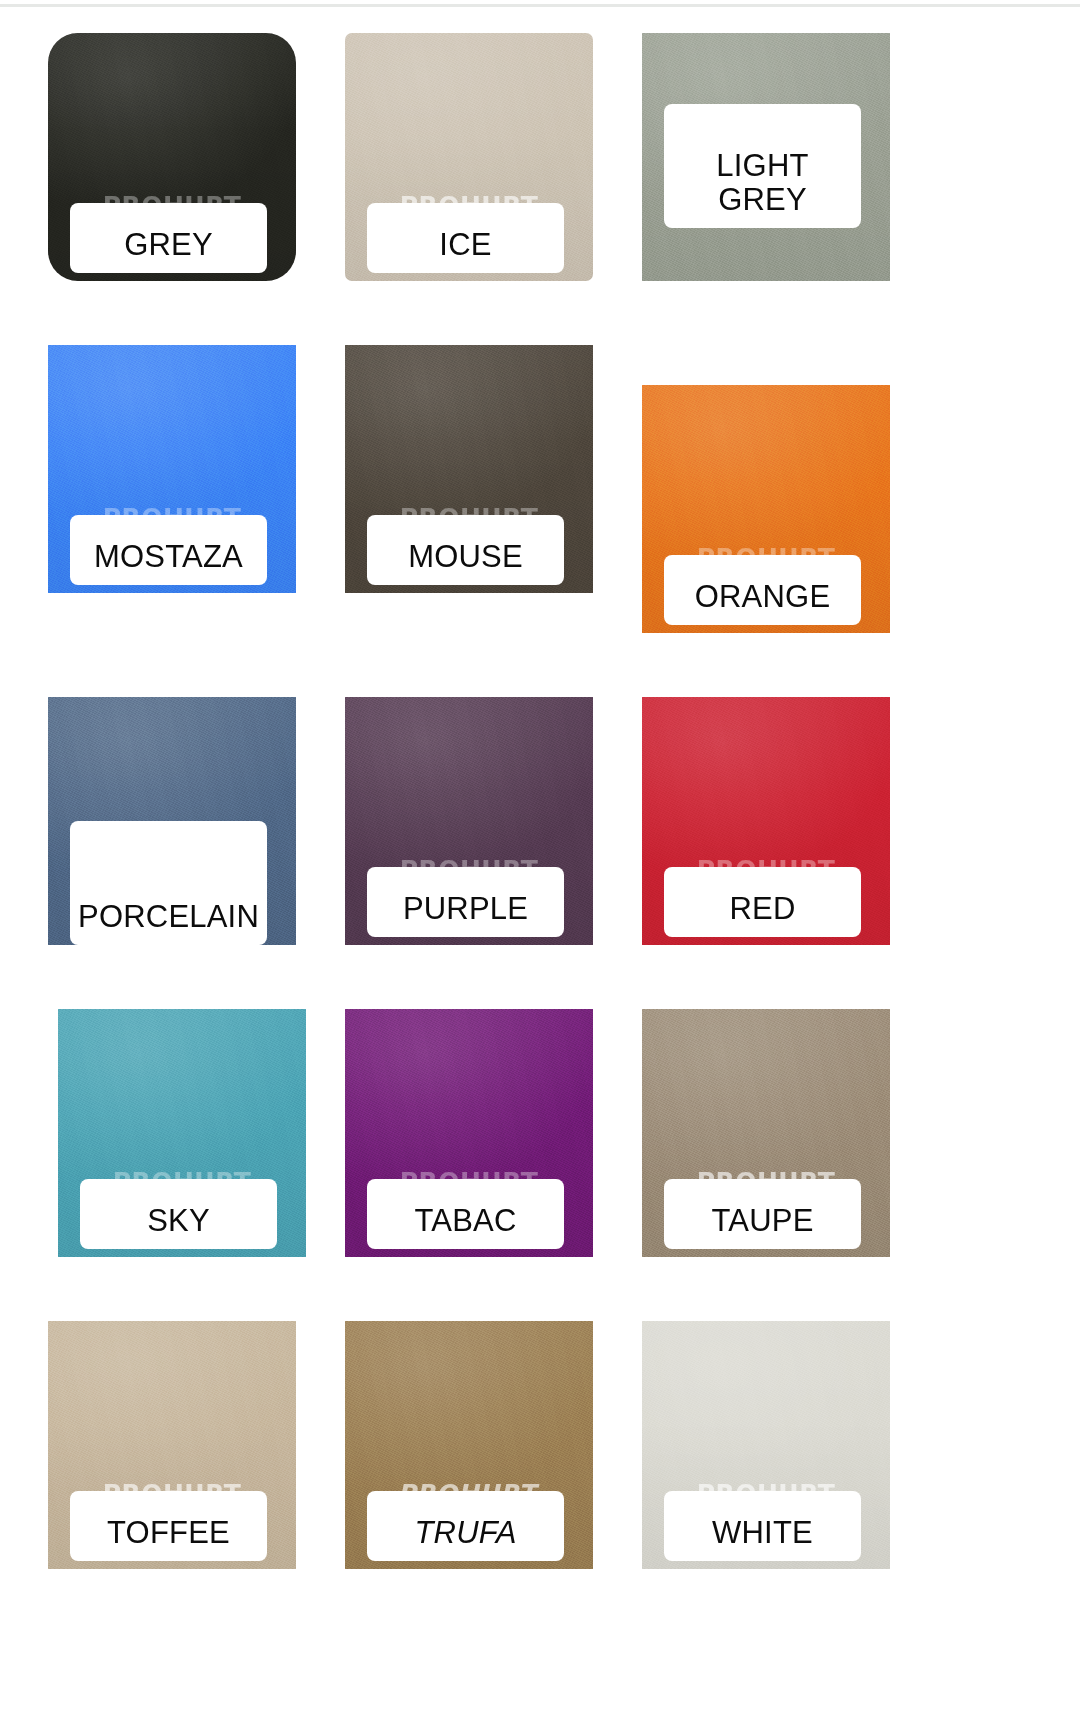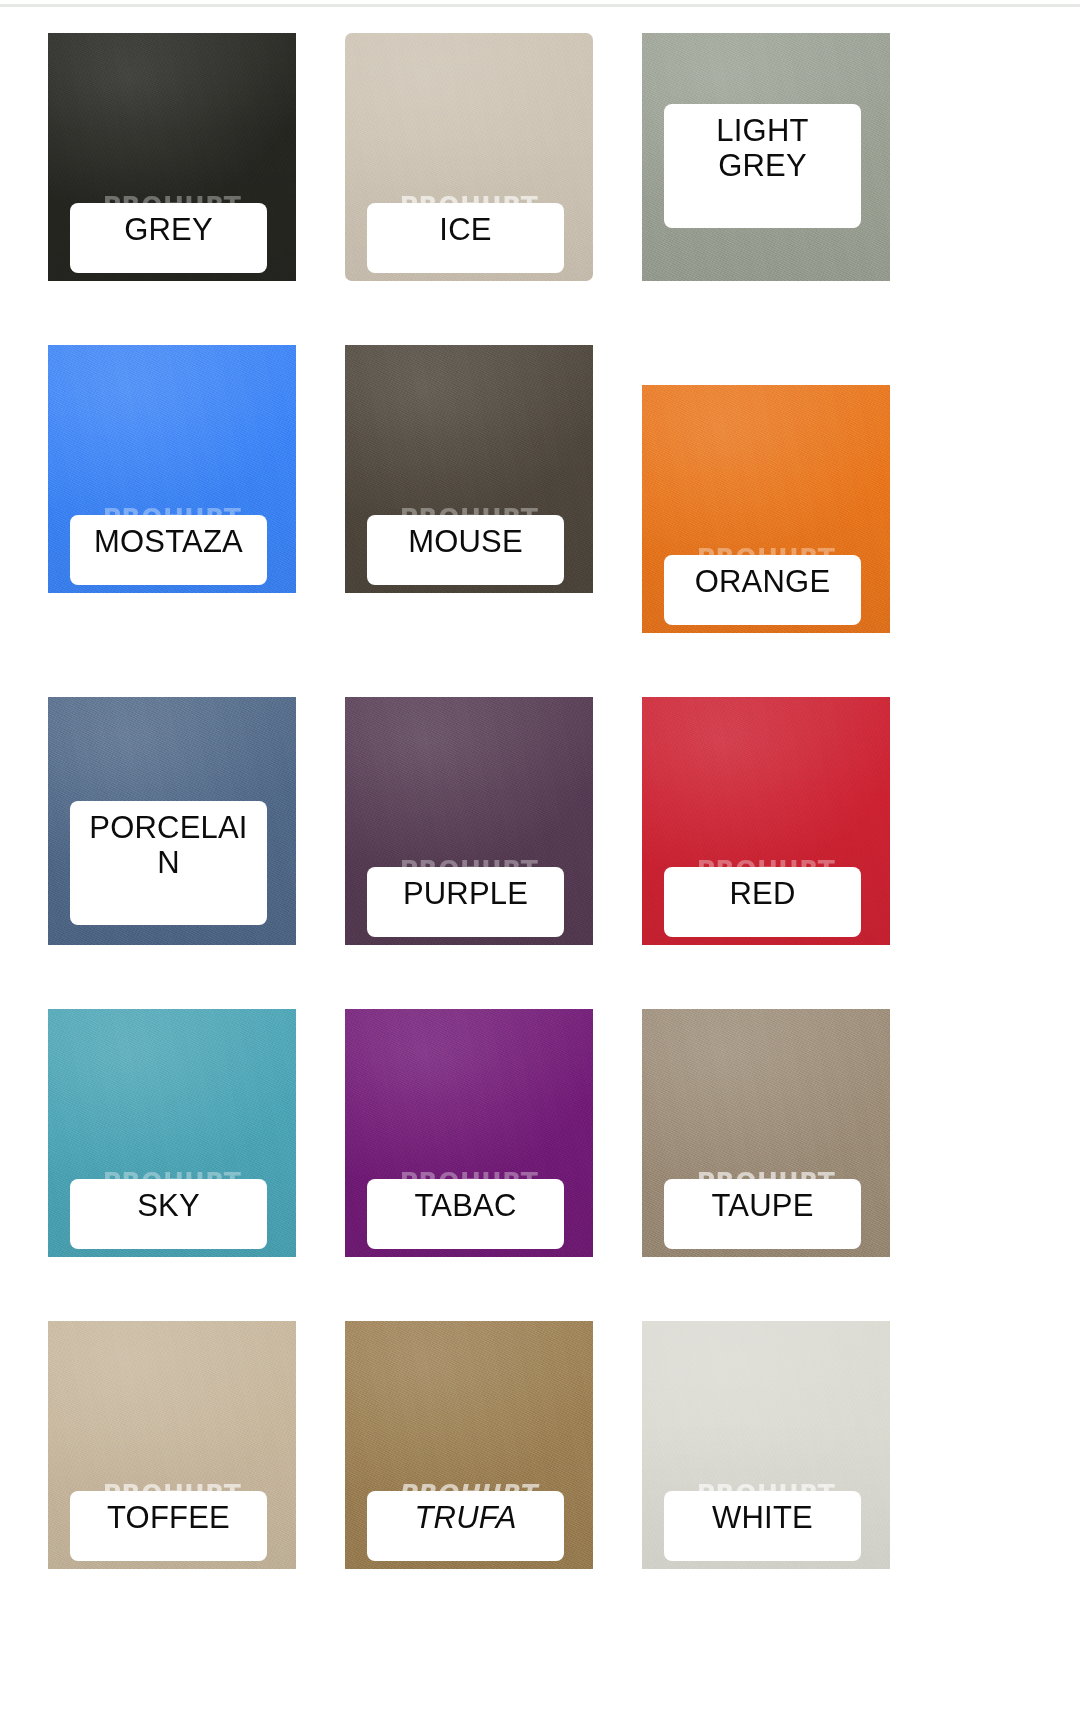--- a/index.html
+++ b/index.html
@@ -98,55 +98,55 @@
   .swatch.light .watermark .wm-sub  { color: rgba(255,255,255,0.45); }
 
   .label {
     position: absolute;
     left: 22px;
     width: 197px;
     bottom: 8px;
     background: #ffffff;
     border-radius: 8px;
     box-sizing: border-box;
-    padding: 10px 15px;
+    padding: 10px 4px;
     min-height: 70px;
     display: flex;
-    align-items: flex-start;
+    align-items: flex-end;
     justify-content: center;
     text-align: center;
     z-index: 3;
   }
   .label .label-text {
     font-family: "Liberation Sans", sans-serif;
     font-size: 31px;
     font-weight: 400;
     line-height: 1.12;
     color: #0c0c0c;
     letter-spacing: 0.2px;
     word-break: break-word;
     overflow-wrap: anywhere;
   }
   
   .label.two-line {
     bottom: 53px;
     min-height: 124px;
   }
   .label.wrap-word {
-    bottom: 20px;
+    bottom: 0;
     min-height: 124px;
   }
 </style>
 </head>
 <body>
 
 <div class="top-rule"></div>
 
 <div class="grid">
-    <div class="swatch" style="background: rgb(36, 37, 31);">
+    <div class="swatch" style="background: rgb(36, 37, 31); border-radius: 30px;">
       <div class="sheen"></div>
       <div class="grain"></div>
       <div class="watermark">
         <span class="wm-main">PROHURT</span>
         <span class="wm-sub">············</span>
       </div>
       <div class="label">
         <span class="label-text">GREY</span>
       </div>
     </div>
@@ -231,21 +231,21 @@
       <div class="sheen"></div>
       <div class="grain"></div>
       <div class="watermark">
         <span class="wm-main">PROHURT</span>
         <span class="wm-sub">············</span>
       </div>
       <div class="label">
         <span class="label-text">RED</span>
       </div>
     </div>
-    <div class="swatch" style="background: rgb(74, 163, 180);">
+    <div class="swatch" style="background: rgb(74, 163, 180); margin-left: 10px;">
       <div class="sheen"></div>
       <div class="grain"></div>
       <div class="watermark">
         <span class="wm-main">PROHURT</span>
         <span class="wm-sub">············</span>
       </div>
       <div class="label">
         <span class="label-text">SKY</span>
       </div>
     </div>

